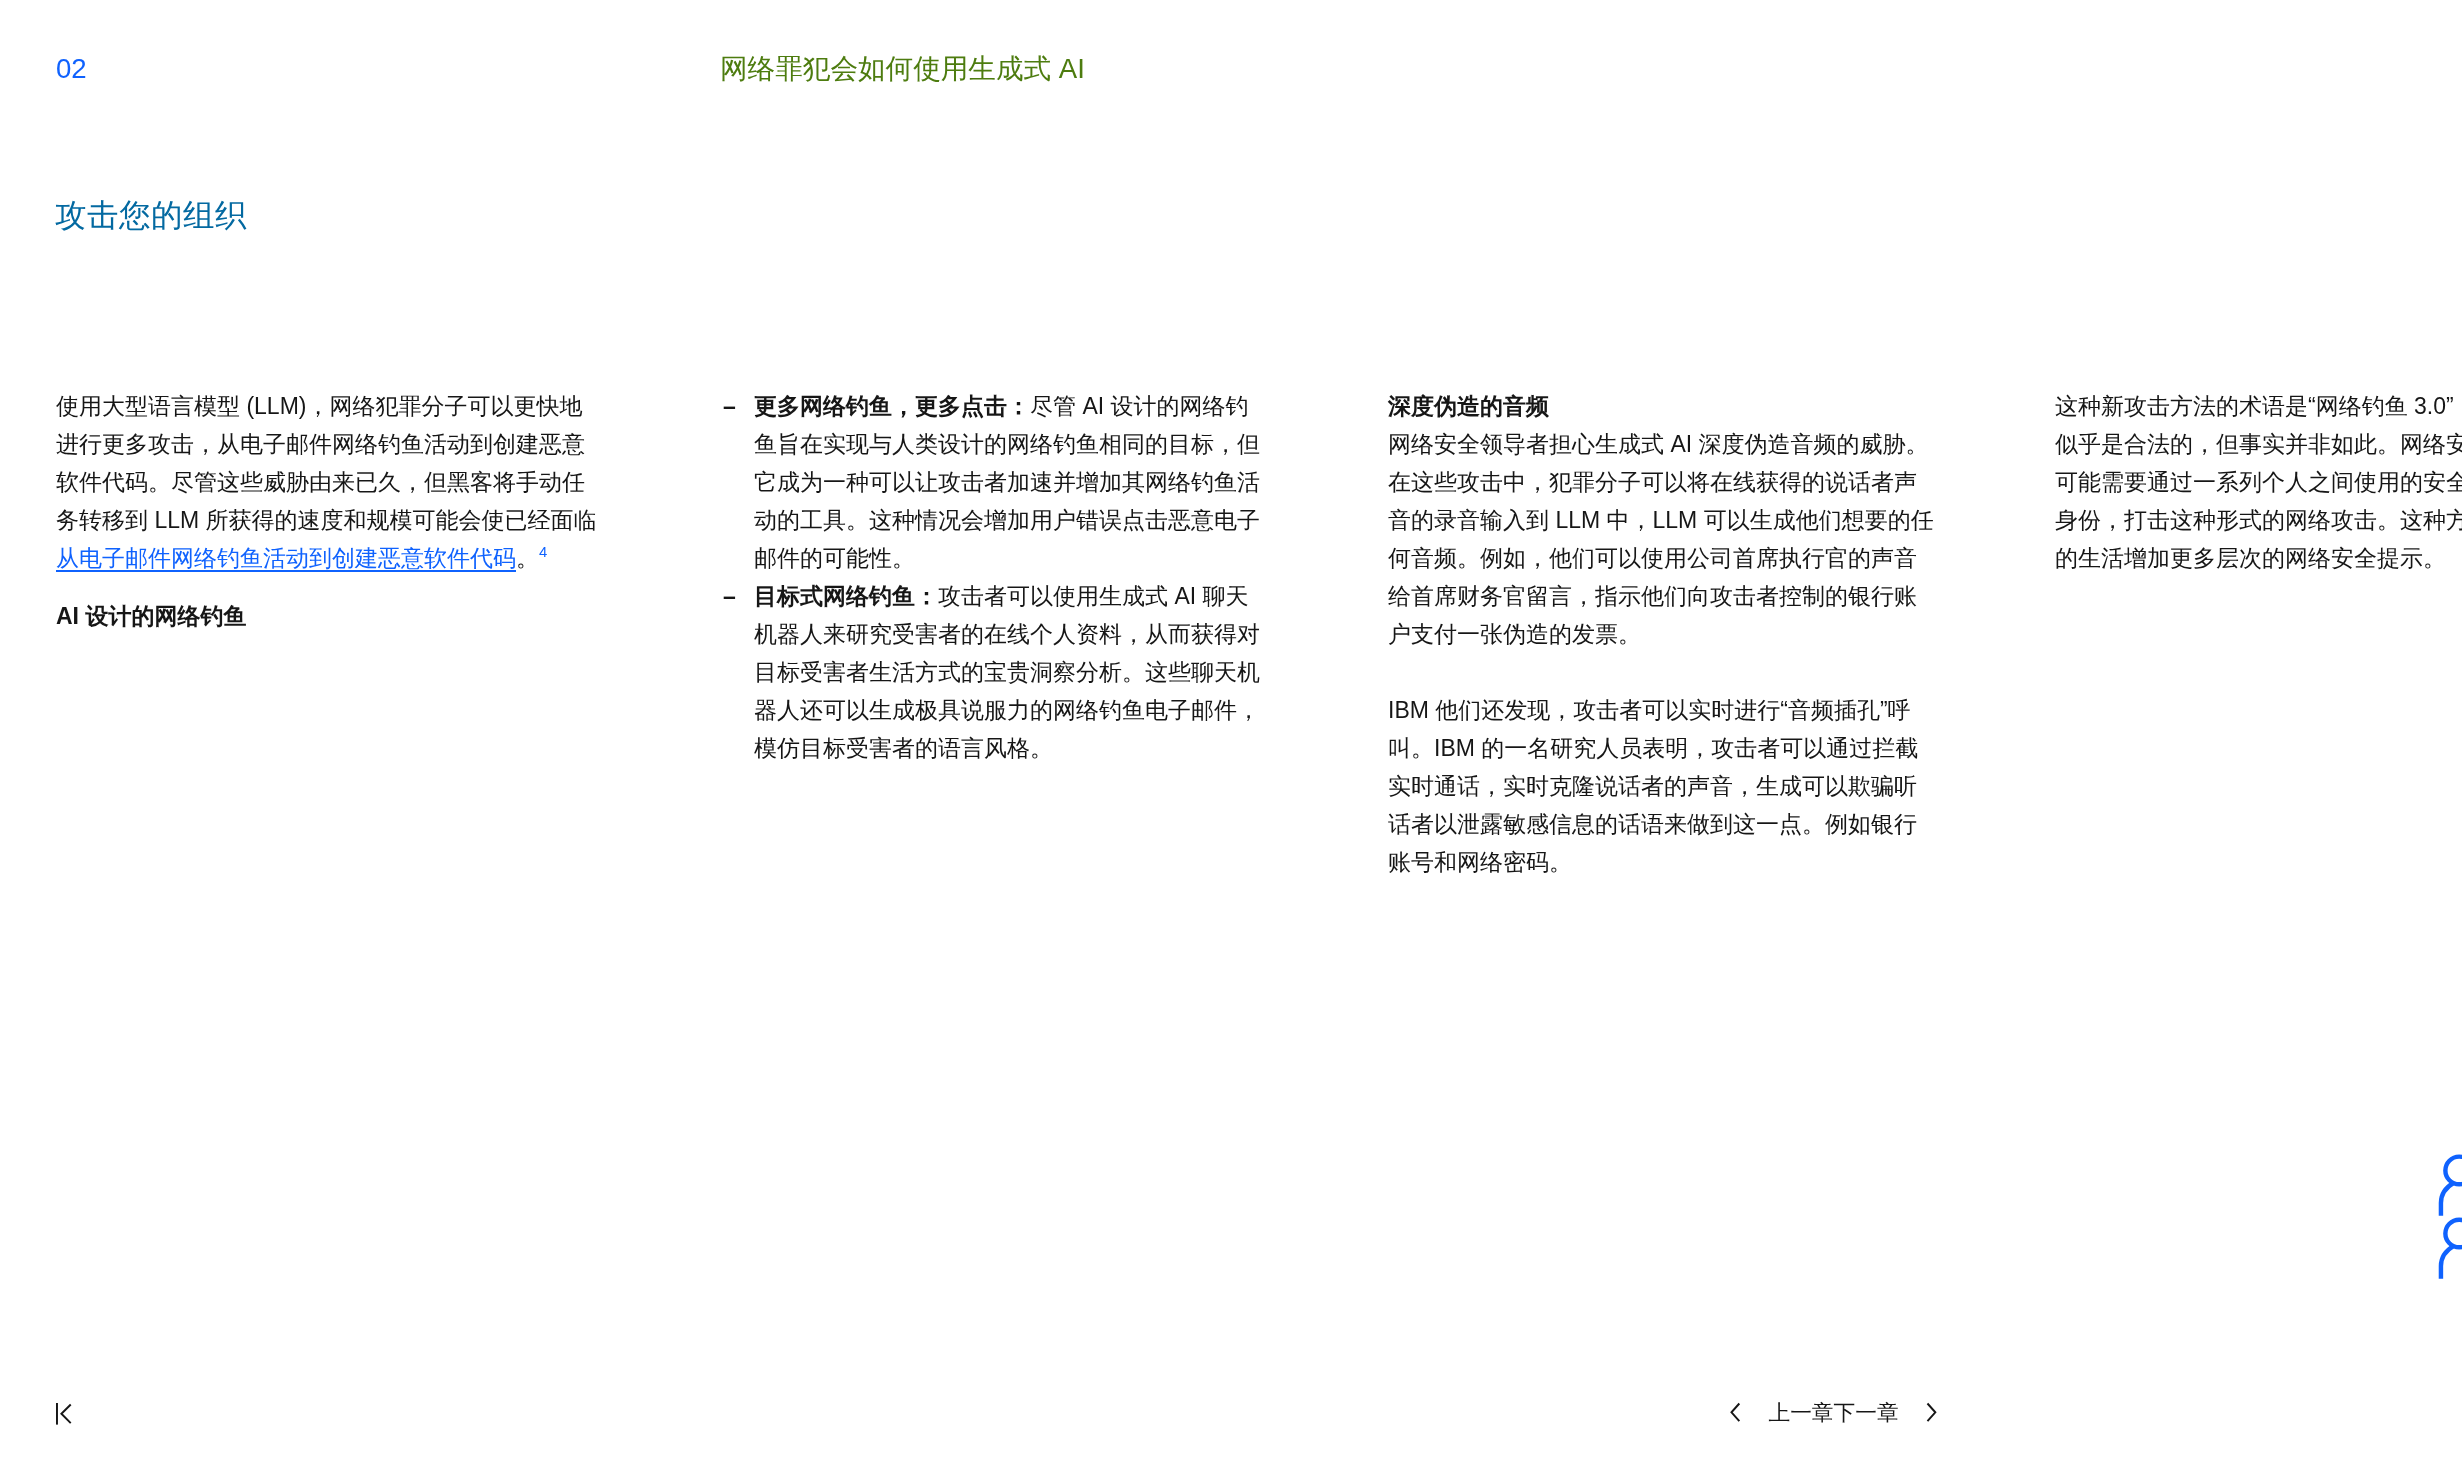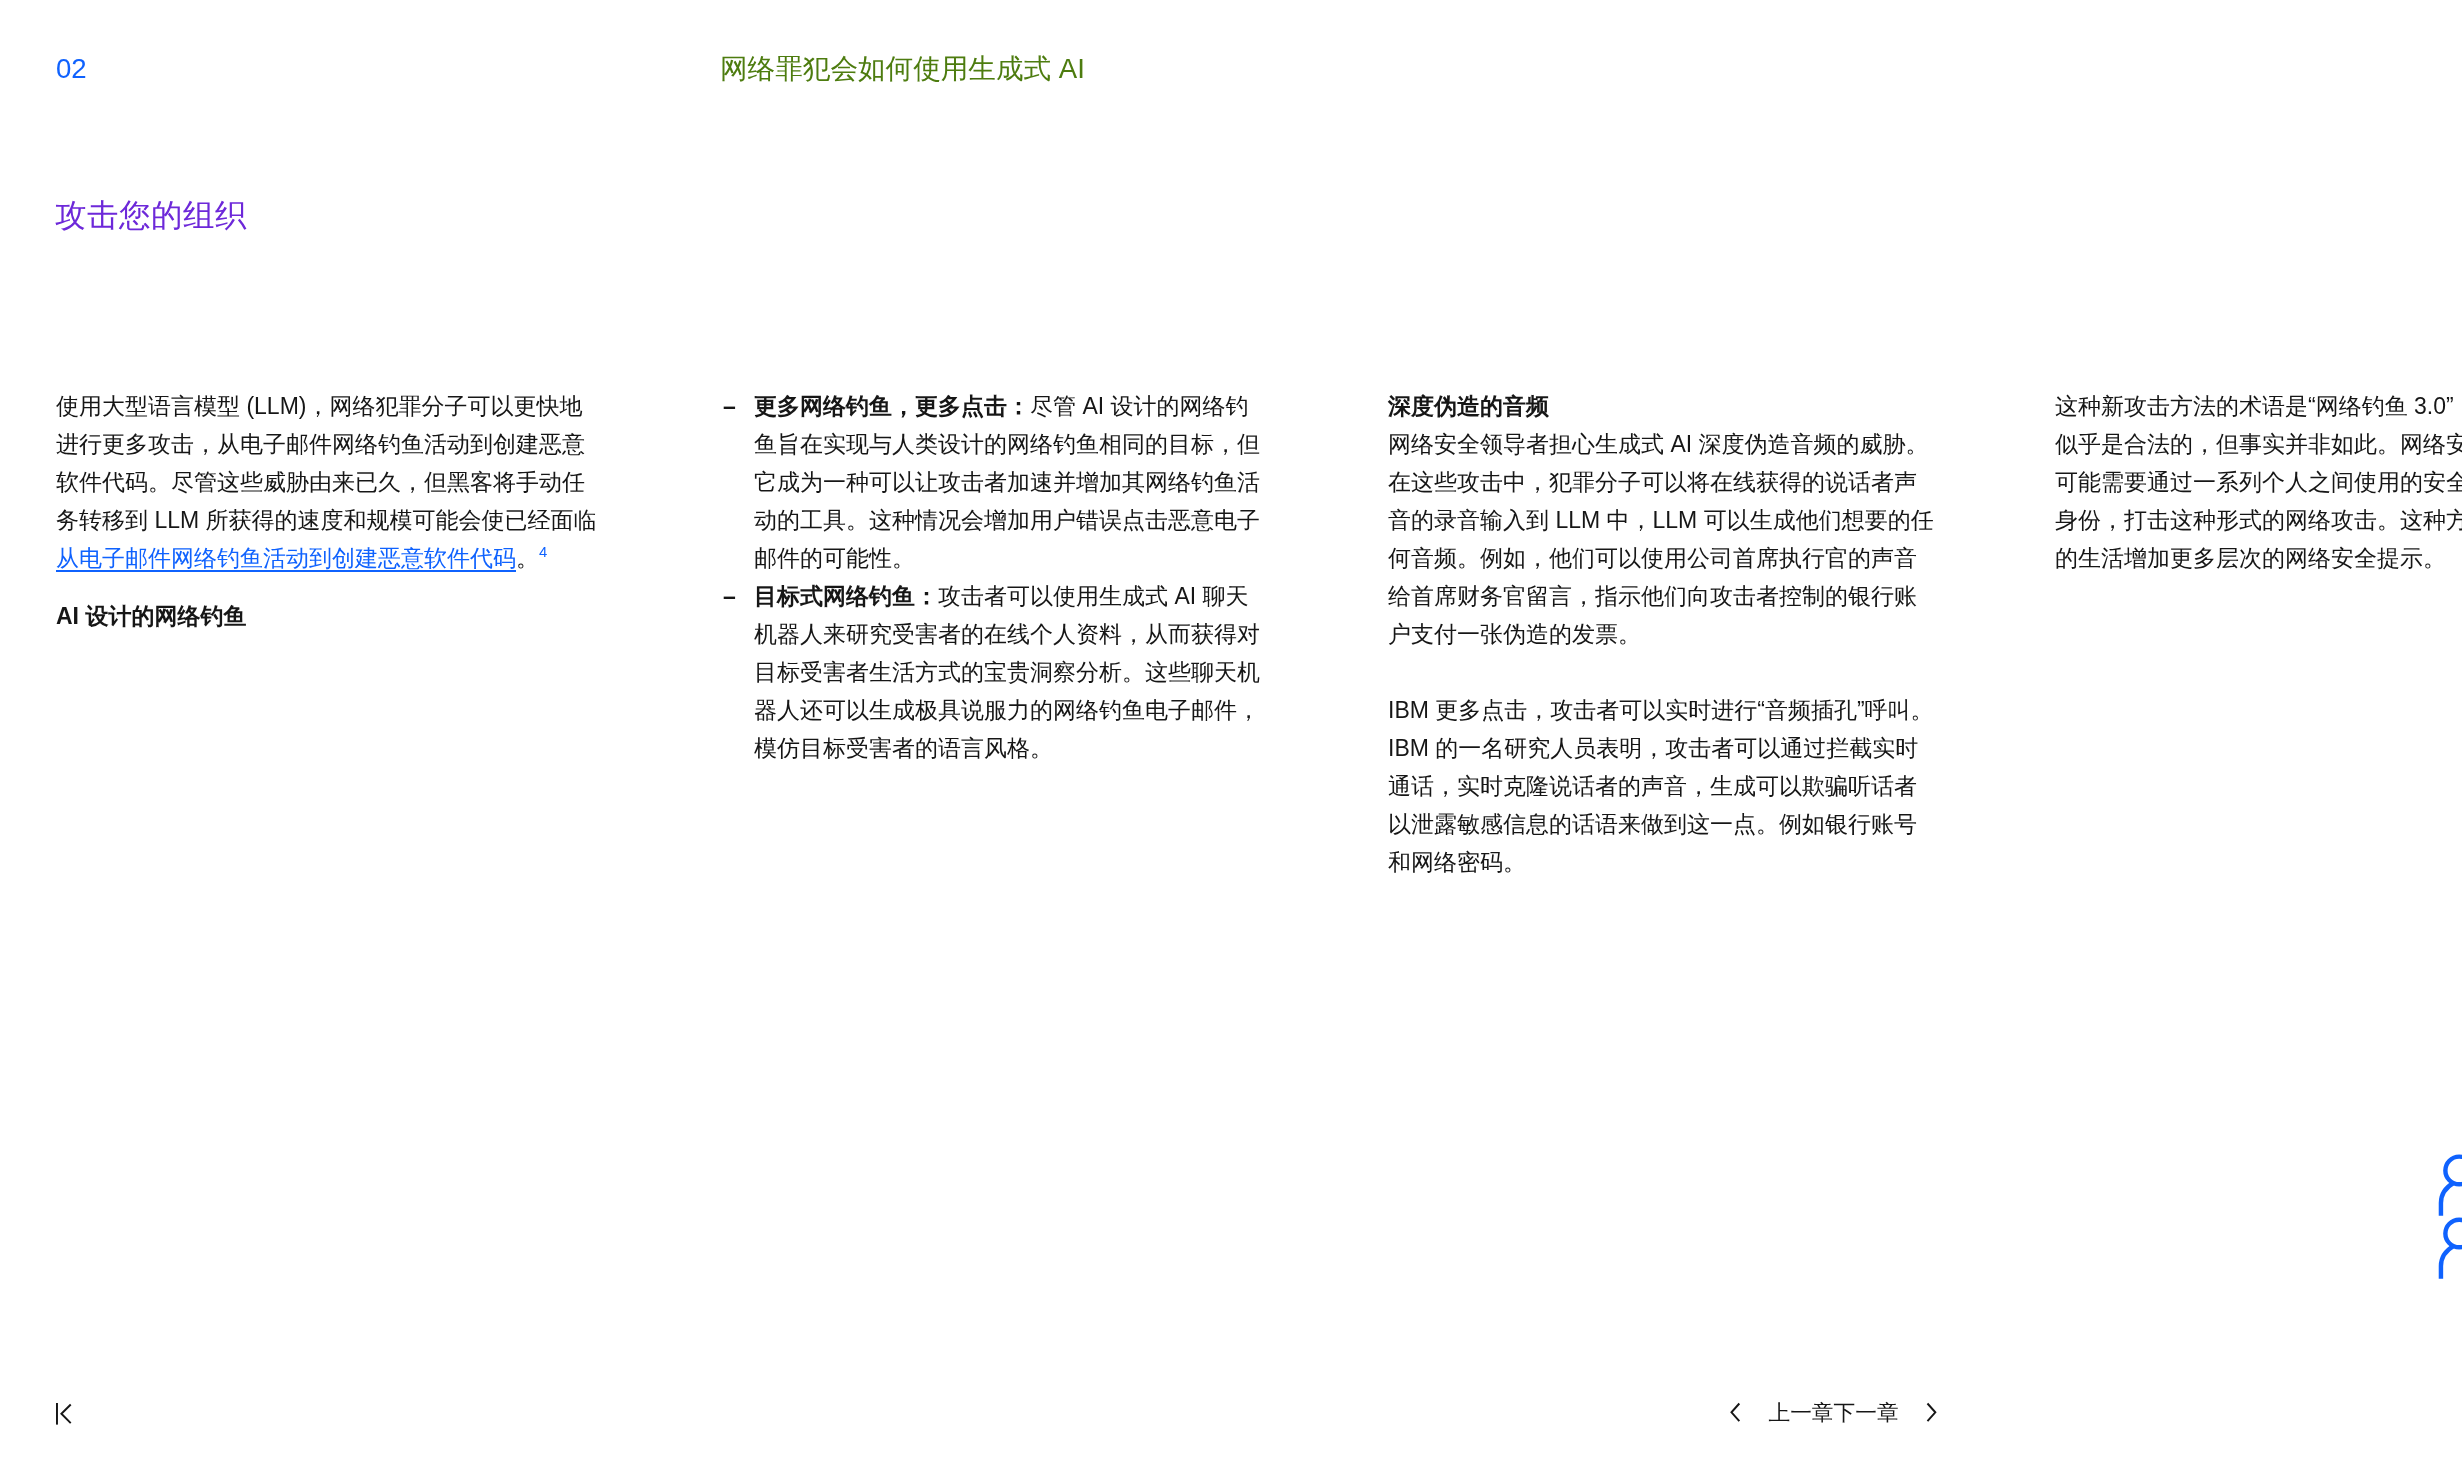--- a/index.html
+++ b/index.html
@@ -17,21 +17,21 @@
     position: absolute; left: 56px; top: 53px;
     font-size: 27.6px; line-height: 31.5px; color: #0f62fe;
   }
   .header-title {
     position: absolute; left: 720px; top: 53px;
     font-size: 27.6px; line-height: 31.5px; color: #4d7c0f;
   }
   .section-title {
     position: absolute; left: 55px; top: 197px;
     font-size: 31.5px; line-height: 37px; font-weight: 400;
-    letter-spacing: 0.5px; color: #6d28d9;
+    letter-spacing: 0.5px; color: #0369a1;
   }
 
   
   .col {
     position: absolute; top: 387px; width: 549px;
     font-size: 23px; line-height: 38px; color: #161616;
   }
   .col-1 { left: 56px; }
   .col-2 { left: 720px; }
   .col-3 { left: 1388px; }
@@ -89,21 +89,21 @@
     <span class="dash">–</span><span class="lead">更多网络钓鱼，更多点击：</span><span>尽管 AI 设计的网络钓鱼旨在实现与人类设计的网络钓鱼相同的目标，但它成为一种可以让攻击者加速并增加其网络钓鱼活动的工具。这种情况会增加用户错误点击恶意电子邮件的可能性。</span>
   </div>
   <div class="bullet">
     <span class="dash">–</span><span class="lead">目标式网络钓鱼：</span><span>攻击者可以使用生成式 AI 聊天机器人来研究受害者的在线个人资料，从而获得对目标受害者生活方式的宝贵洞察分析。这些聊天机器人还可以生成极具说服力的网络钓鱼电子邮件，模仿目标受害者的语言风格。</span>
   </div>
 </div>
 
 <div class="col col-3">
   <h3>深度伪造的音频</h3>
   <div class="para">网络安全领导者担心生成式 AI 深度伪造音频的威胁。在这些攻击中，犯罪分子可以将在线获得的说话者声音的录音输入到 LLM 中，LLM 可以生成他们想要的任何音频。例如，他们可以使用公司首席执行官的声音给首席财务官留言，指示他们向攻击者控制的银行账户支付一张伪造的发票。</div>
-  <div class="para">IBM 更多点击，攻击者可以实时进行“音频插孔”呼叫。IBM 的一名研究人员表明，攻击者可以通过拦截实时通话，实时克隆说话者的声音，生成可以欺骗听话者以泄露敏感信息的话语来做到这一点。例如银行账号和网络密码。</div>
+  <div class="para">IBM 他们还发现，攻击者可以实时进行“音频插孔”呼叫。IBM 的一名研究人员表明，攻击者可以通过拦截实时通话，实时克隆说话者的声音，生成可以欺骗听话者以泄露敏感信息的话语来做到这一点。例如银行账号和网络密码。</div>
 </div>
 
 <div class="col col-4">
   <div class="para">这种新攻击方法的术语是“网络钓鱼 3.0”，您所听到的似乎是合法的，但事实并非如此。网络安全专业人员可能需要通过一系列个人之间使用的安全代码来确认身份，打击这种形式的网络攻击。这种方法将为员工的生活增加更多层次的网络安全提示。</div>
 </div>
 
 <div class="people-icon">
   <svg width="133" height="126" viewBox="0 0 270 255" fill="none" xmlns="http://www.w3.org/2000/svg">
     <defs>
       <g id="person" stroke="#0f62fe" stroke-width="9" fill="none">

